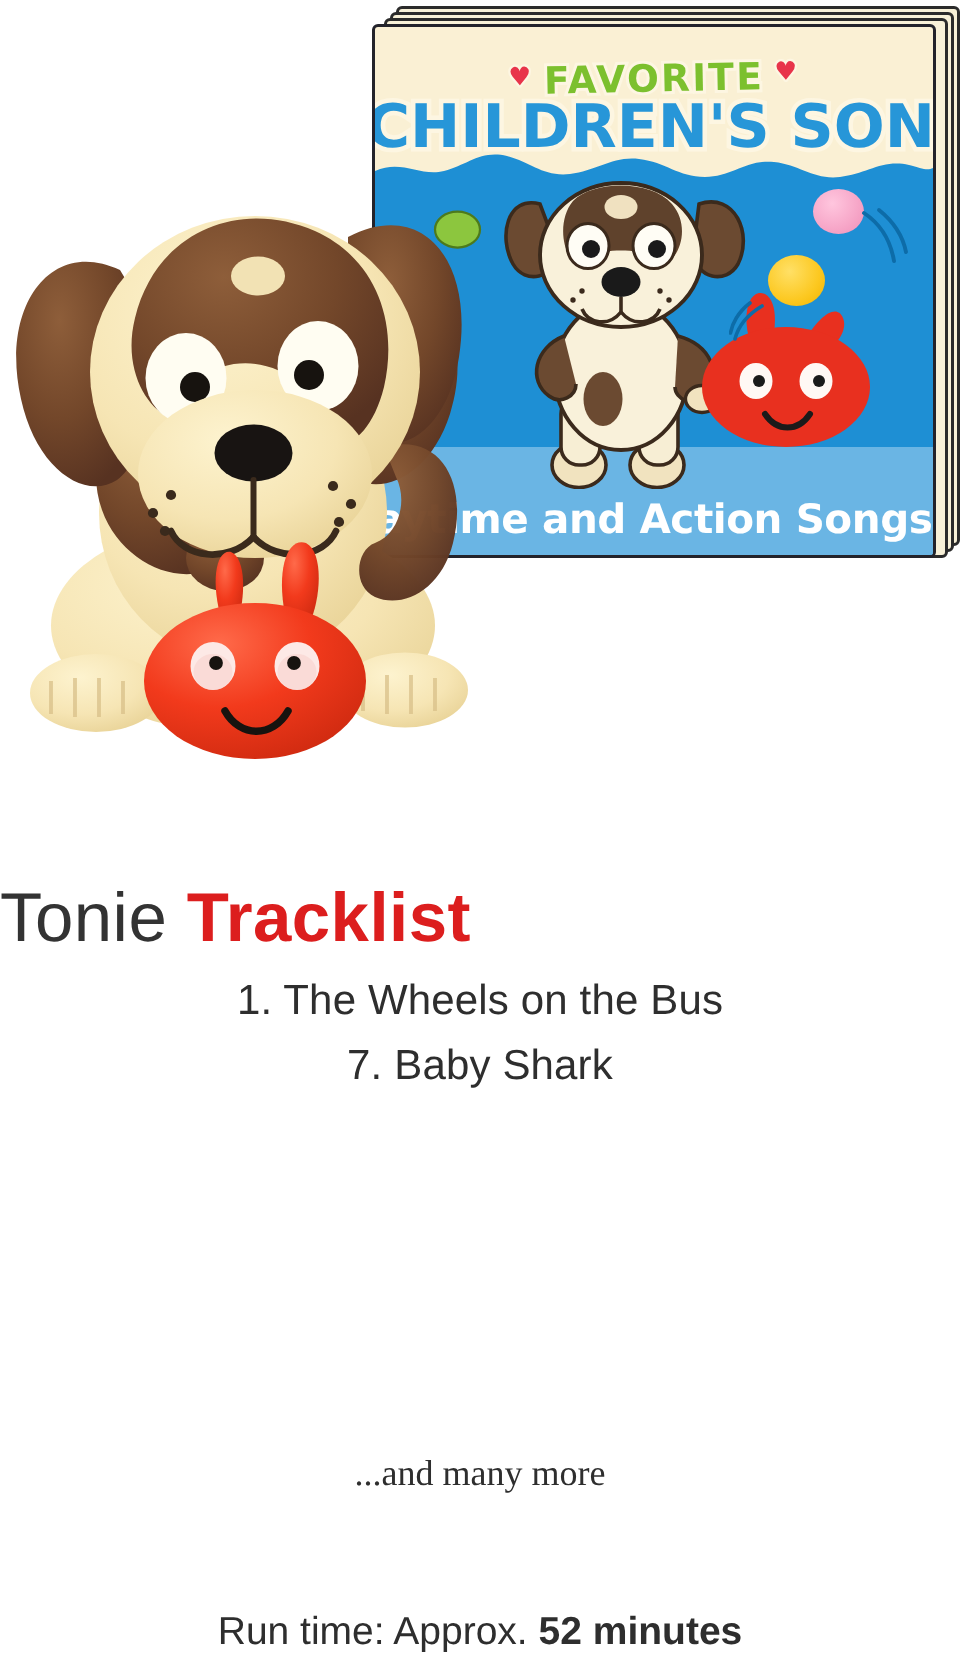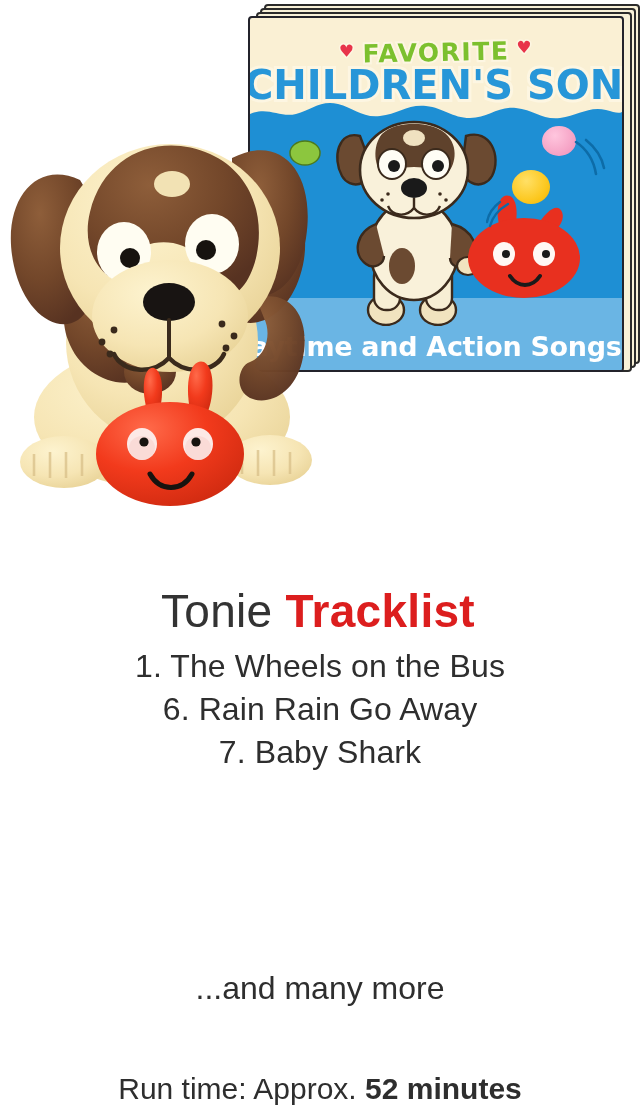--- a/index.html
+++ b/index.html
@@ -106,45 +106,44 @@
 
   
   .cover-red{position:absolute;z-index:4;}
 
   
   .figurine{position:absolute;left:-6px;top:62px;width:330px;height:450px;z-index:20;}
 
   
   .title{
     position:absolute;left:0;right:4px;top:553px;
-    text-align:center;
     font-size:46px;
     color:#333333;
     font-weight:normal;
     letter-spacing:0.3px;
   }
   .title .red{color:#dc1e1e;font-weight:bold;}
 
   .tracklist{
     position:absolute;left:0;right:0;top:645px;
     text-align:center;
     color:#2e2e2e;
-    font-size:32px;
+    font-size:28px;
     line-height:43px;
     letter-spacing:0.1px;
   }
   .tracklist div{white-space:nowrap;}
 
   .many-more{
     position:absolute;left:0;right:0;top:970px;
-    text-align:center;color:#2e2e2e;font-size:32px;
+    text-align:center;color:#2e2e2e;font-size:24px;font-family:Liberation Serif, serif;
   }
   .runtime{
     position:absolute;left:0;right:0;top:1072px;
-    text-align:center;color:#2e2e2e;font-size:30px;
+    text-align:center;color:#2e2e2e;font-size:26px;
   }
   .runtime b{font-weight:bold;}
 </style>
 </head>
 <body>
 
 <div class="scene">
 
   <div class="card-stack">
     <div class="card-shadow card-sh3"></div>
@@ -323,19 +322,18 @@
     <circle cx="150" cy="380" r="4.6" fill="#17130f"></circle>
     <circle cx="202" cy="380" r="4.6" fill="#17130f"></circle>
     <path d="M156,412 C166,430 188,430 198,412" stroke="#17130f" stroke-width="5" fill="none" stroke-linecap="round"></path>
   </svg>
 </div>
 
 <h1 class="title"><span>Tonie </span><span class="red">Tracklist</span></h1>
 
 <div class="tracklist">
   <div>1. The Wheels on the Bus</div>
-  <div>6. Rain Rain Go Away</div>
   <div>7. Baby Shark</div>
 </div>
 
 <div class="many-more">...and many more</div>
 
 <div class="runtime"><span>Run time: Approx. </span><b>52 minutes</b></div>
 
 </body></html>

